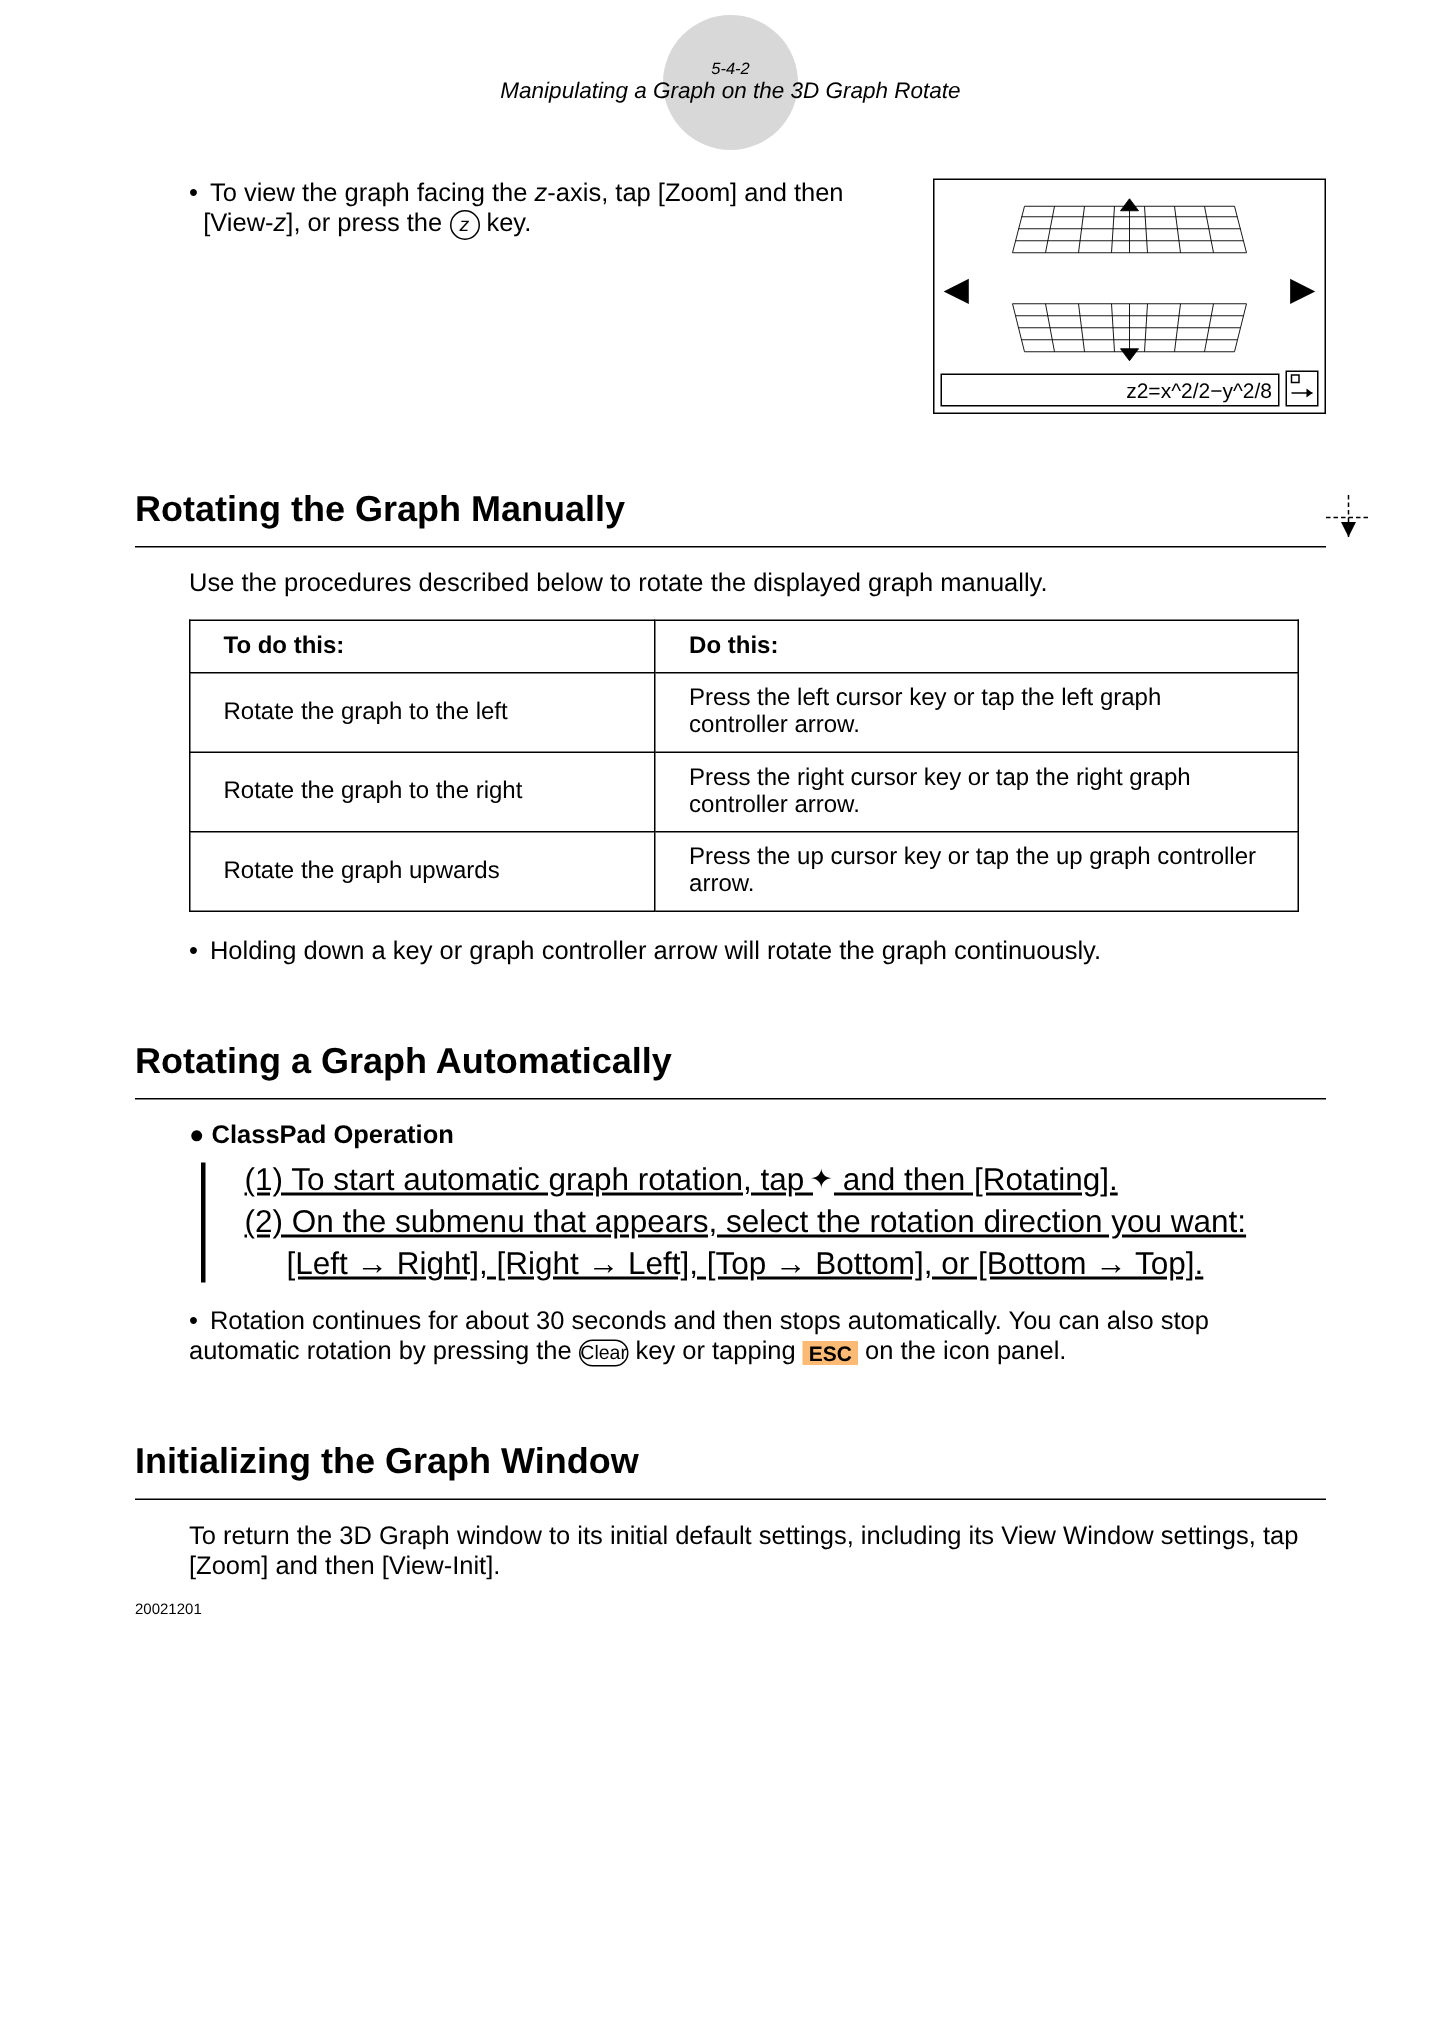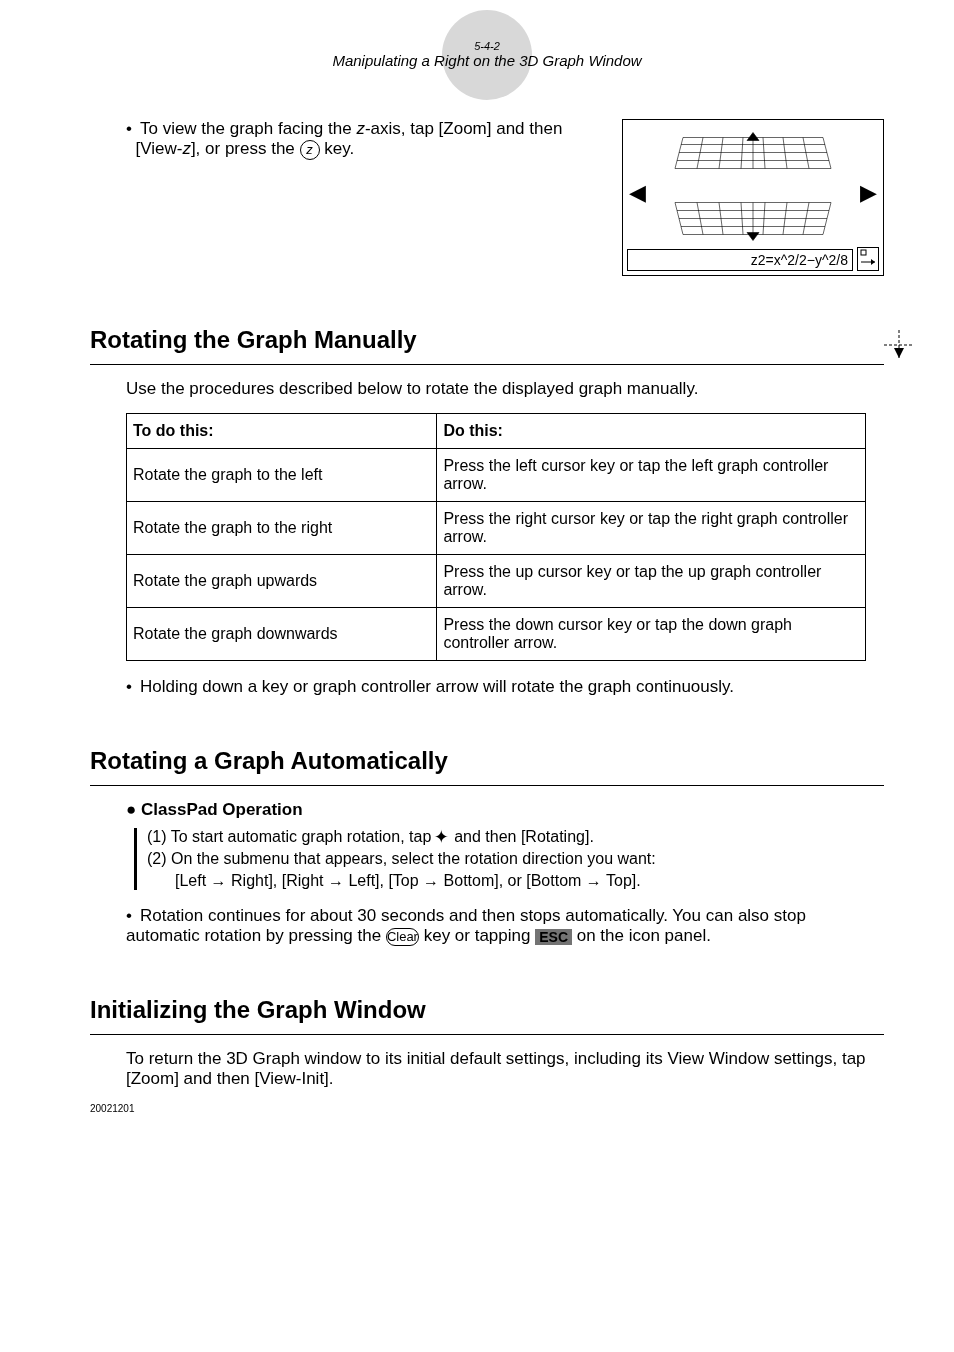--- a/index.html
+++ b/index.html
@@ -112,42 +112,43 @@
     margin: 14px 0 14px 36px;
   }
   table.actions {
     border-collapse: collapse;
     width: 740px;
     margin-left: 36px;
     margin-top: 8px;
   }
   table.actions th, table.actions td {
     border: 1px solid #000;
-    padding: 8px 6px;
+    padding: 8px 22px;
     font-size: 16px;
     text-align: left;
     vertical-align: middle;
   }
   table.actions th {
     font-weight: bold;
   }
   .after-table {
     font-size: 17px;
     margin: 16px 0 0 36px;
   }
   .subhead {
     font-size: 17px;
     font-weight: bold;
     margin: 14px 0 8px 36px;
   }
   .steps {
     border-left: 3px solid #000;
     margin-left: 44px;
-    padding-left: 10px;
-    font-size: 16px;
+    padding-left: 26px;
+    font-size: 21px;
+    text-decoration: underline;
   }
   .step-line { margin: 4px 0; }
   .sub-line { margin-left: 28px; }
   .footer-num {
     text-align: left;
     font-size: 10px;
     color: #000;
   }
   .key-oval {
     display: inline-block;
@@ -176,21 +177,21 @@
     vertical-align: middle;
   }
   .compass::before {
     content: "✦";
     font-size: 18px;
     position: absolute;
     left: -2px; top: -5px;
   }
   .esc-box {
     display: inline-block;
-    background: #737373;
+    background: #fdba74;
     padding: 0 4px;
     font-weight: bold;
     font-size: 14px;
     vertical-align: middle;
   }
   .ital { font-style: italic; }
 </style>
 </head>
 <body>
 
@@ -199,21 +200,21 @@
     <svg width="30" height="30" viewBox="0 0 30 30">
         <line x1="15" y1="0" x2="15" y2="30" stroke="black" stroke-dasharray="3,2"></line>
         <line x1="0" y1="15" x2="30" y2="15" stroke="black" stroke-dasharray="3,2"></line>
         <path d="M10 18 L15 28 L20 18 Z" fill="black"></path>
       </svg>
   </div>
 
   <div class="header-block">
     <div class="circle-bg"></div>
     <div class="page-num">5-4-2</div>
-    <div class="page-subtitle">Manipulating a Right on the 3D Graph Window</div>
+    <div class="page-subtitle">Manipulating a Graph on the 3D Graph Rotate</div>
   </div>
 
   <div class="viewz-block">
     <div class="viewz-text indent">
       <div>
         <span class="bullet-dot"></span><span>To view the graph facing the </span><span class="ital">z</span><span>-axis, tap [Zoom] and then</span><br>
         &nbsp;&nbsp;<span>[View-</span><span class="ital">z</span><span>], or press the </span><span class="key-z">z</span><span> key.</span>
       </div>
     </div>
     <div class="grid-figure">
@@ -286,24 +287,20 @@
       <td>Press the left cursor key or tap the left graph controller arrow.</td>
     </tr>
     <tr>
       <td>Rotate the graph to the right</td>
       <td>Press the right cursor key or tap the right graph controller arrow.</td>
     </tr>
     <tr>
       <td>Rotate the graph upwards</td>
       <td>Press the up cursor key or tap the up graph controller arrow.</td>
     </tr>
-    <tr>
-      <td>Rotate the graph downwards</td>
-      <td>Press the down cursor key or tap the down graph controller arrow.</td>
-    </tr>
   </tbody>
     </table>
 
   <div class="after-table">
     <span class="bullet-dot"></span><span>Holding down a key or graph controller arrow will rotate the graph continuously.</span>
   </div>
 
   <h2 class="section">Rotating a Graph Automatically</h2>
 
   <div class="subhead">

